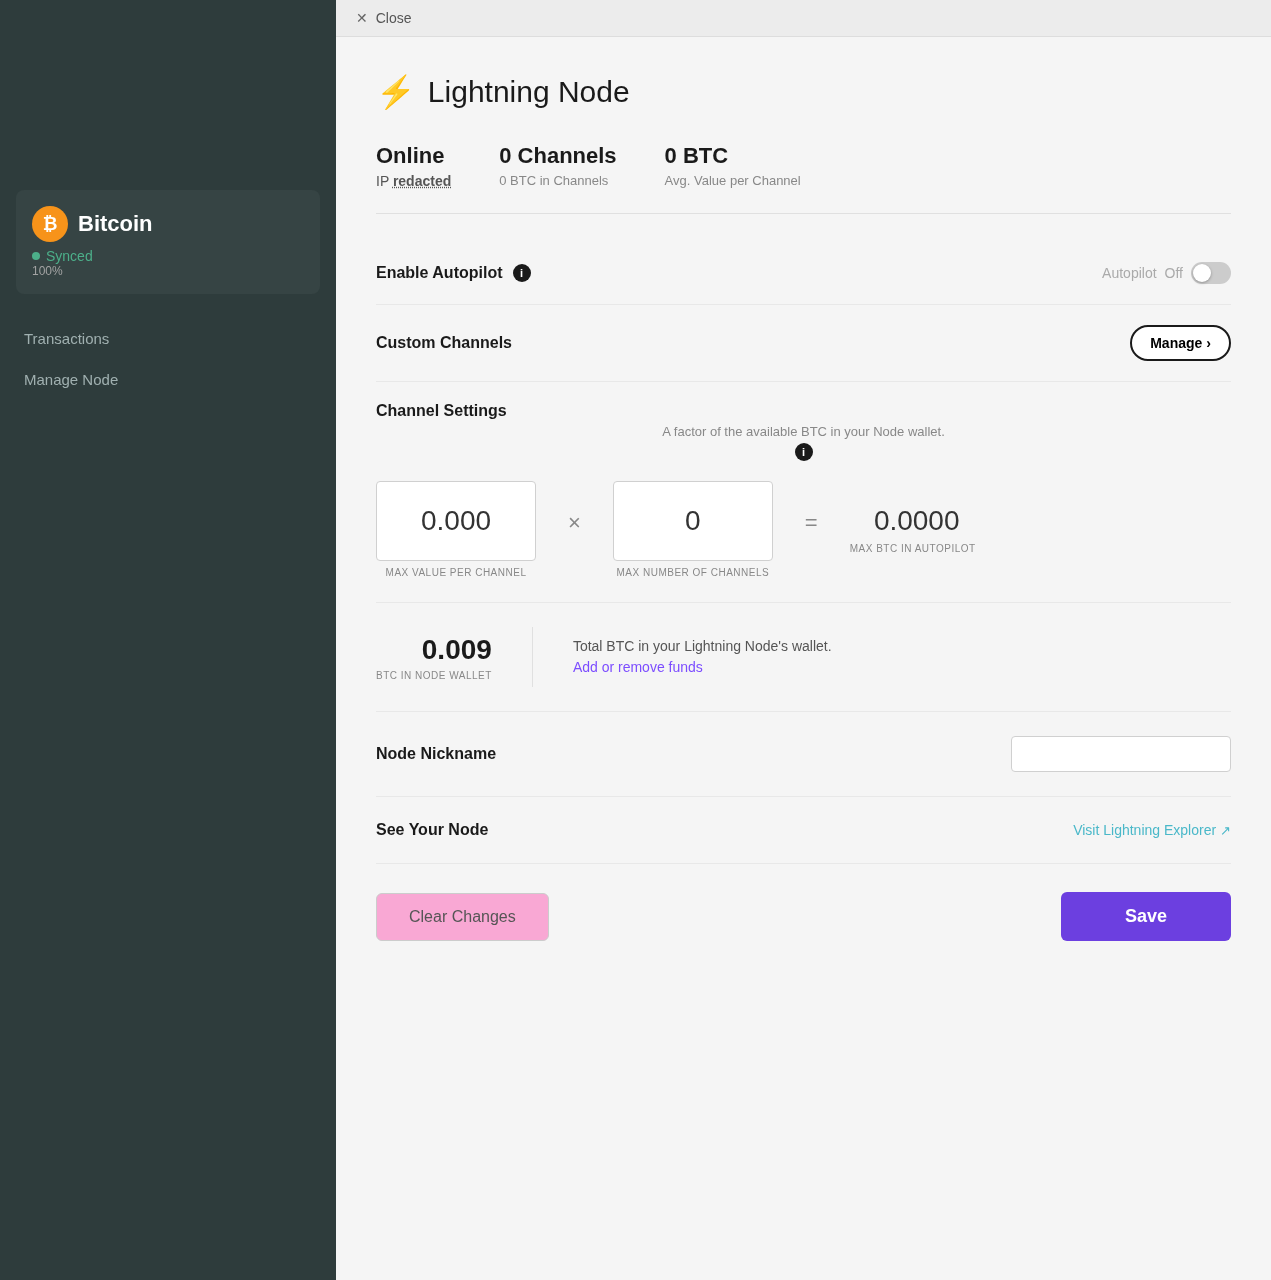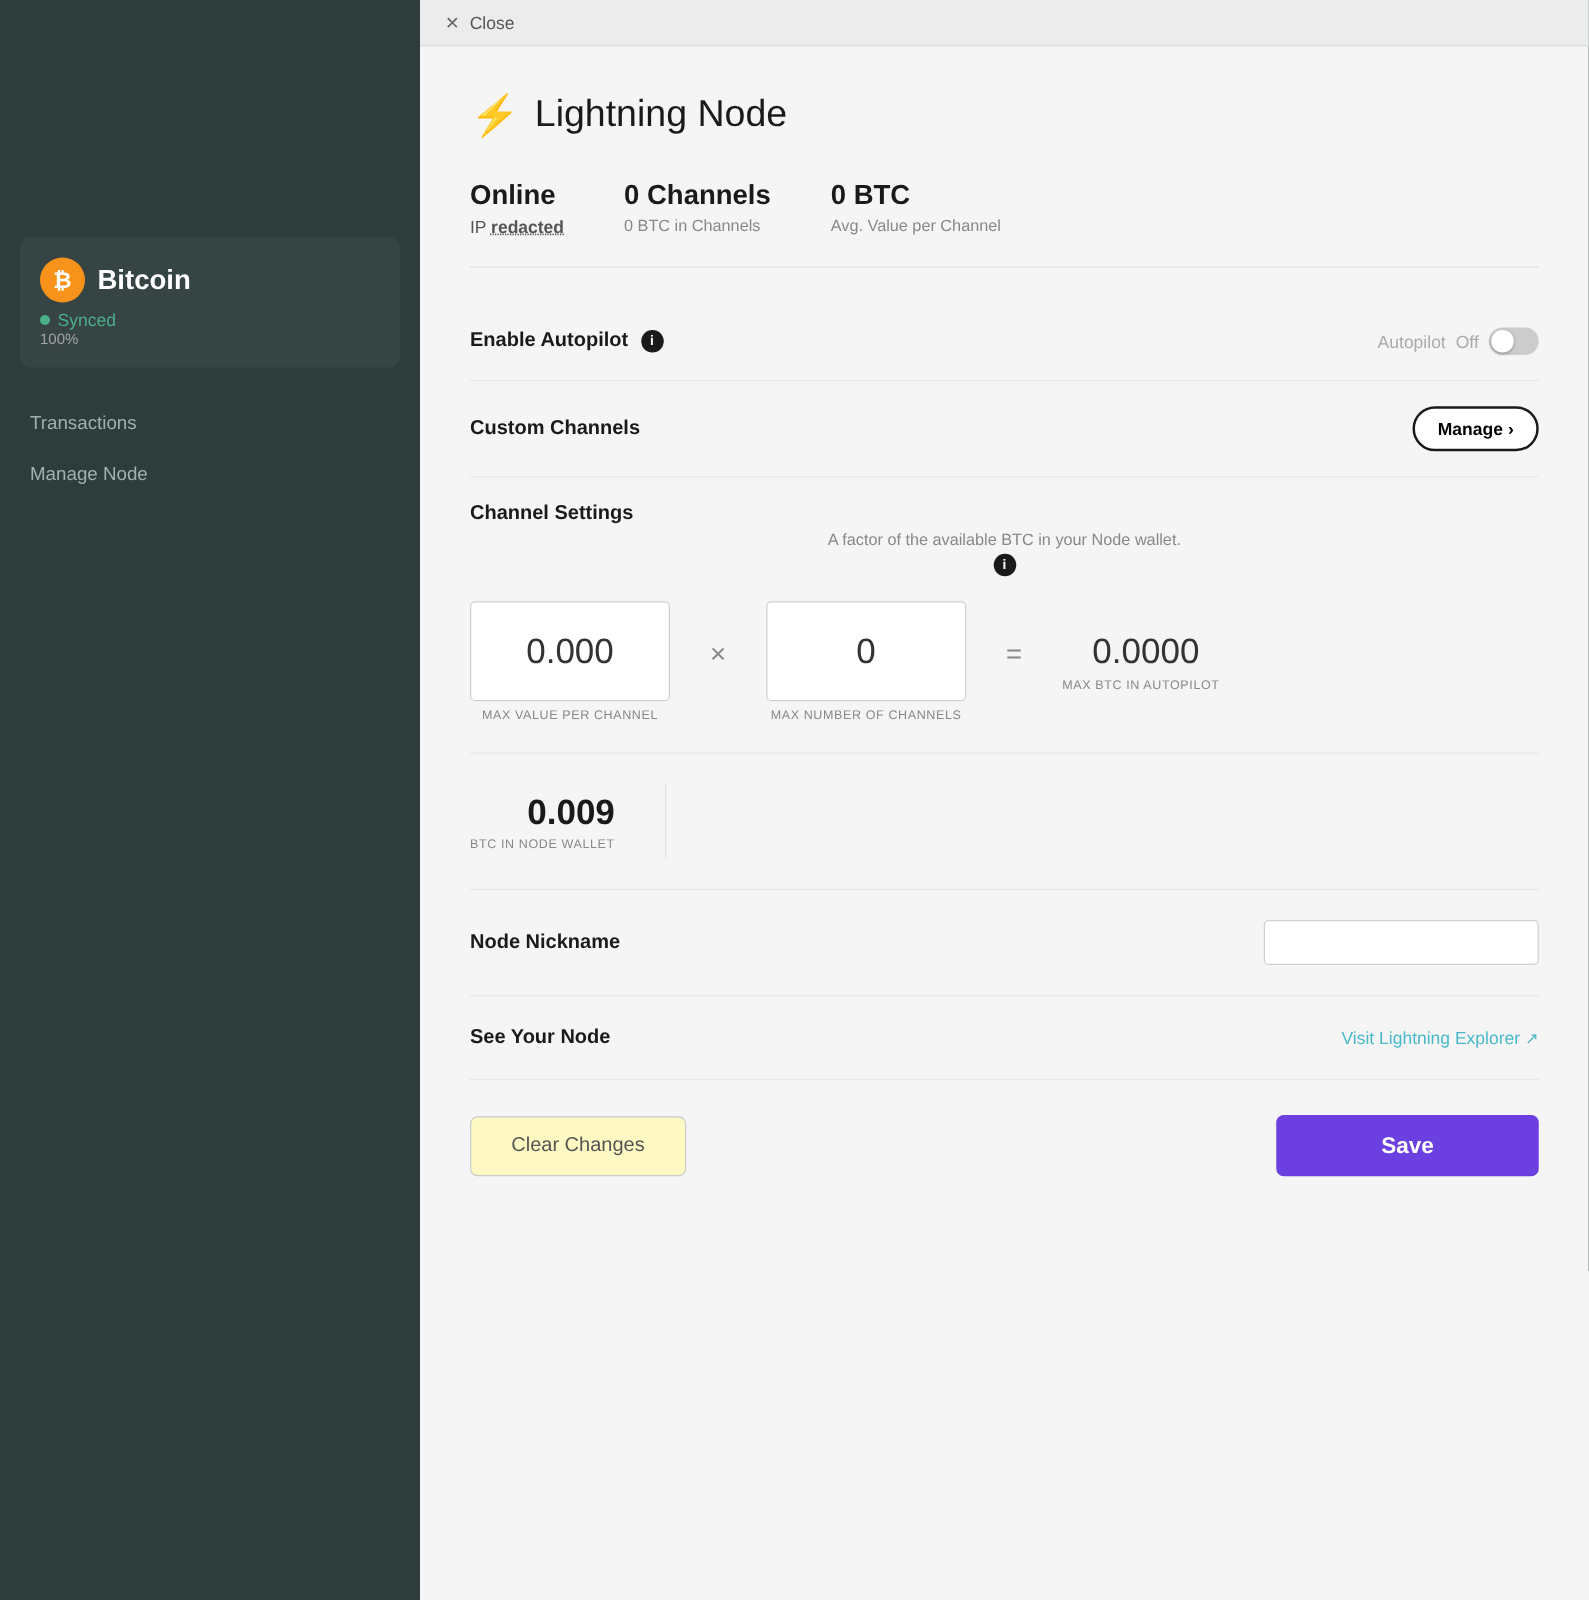--- a/index.html
+++ b/index.html
@@ -441,29 +441,29 @@
       display: flex;
       justify-content: space-between;
       align-items: center;
       padding-top: 28px;
     }
 
     .clear-btn {
       padding: 14px 32px;
       border: 1px solid #ccc;
       border-radius: 6px;
-      background: #fef9c3;
+      background: #f9a8d4;
       font-size: 16px;
       color: #555;
       cursor: pointer;
       font-weight: 500;
     }
 
     .save-btn {
-      padding: 14px 84px;
+      padding: 14px 64px;
       border: none;
       border-radius: 6px;
       background: #6c3fe0;
       color: white;
       font-size: 18px;
       font-weight: 600;
       cursor: pointer;
     }
   </style>
 </head>
@@ -566,20 +566,24 @@
         </div>
       </div>
     </div>
 
     <div class="wallet-row">
       <div class="wallet-block">
         <span class="wallet-value">0.009</span>
         <span class="wallet-label">BTC IN NODE WALLET</span>
       </div>
       <div class="wallet-divider"></div>
+      <div class="wallet-info">
+        <div class="wallet-info-text">Total BTC in your Lightning Node's wallet.</div>
+        <a class="wallet-info-link" href="#">Add or remove funds</a>
+      </div>
     </div>
 
     <div class="nickname-row">
       <span class="section-label">Node Nickname</span>
       <input class="nickname-input" type="text" style="">
     </div>
 
     <div class="see-node-row">
       <span class="section-label">See Your Node</span>
       <a class="visit-link" href="#">

